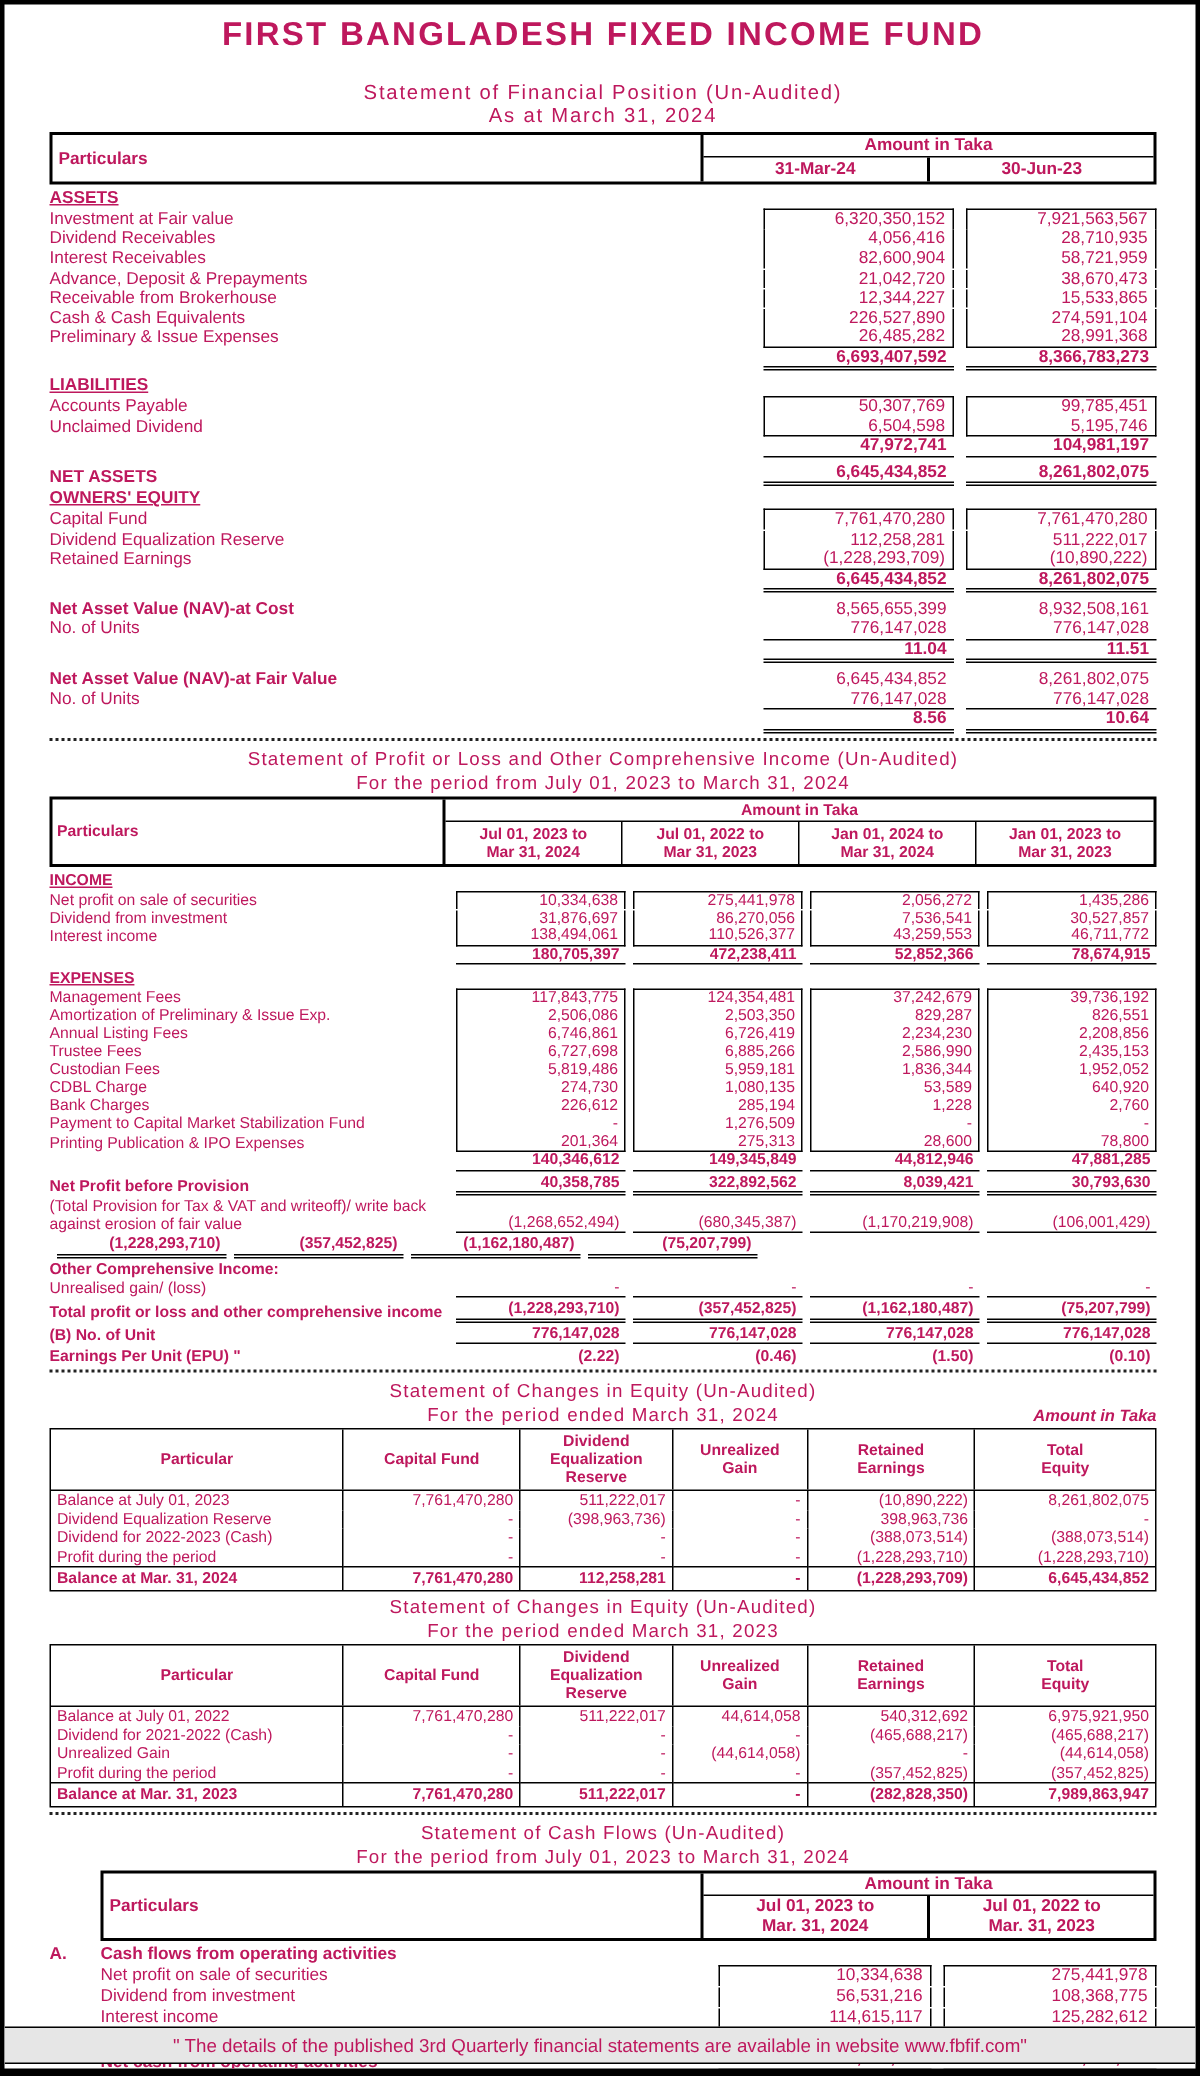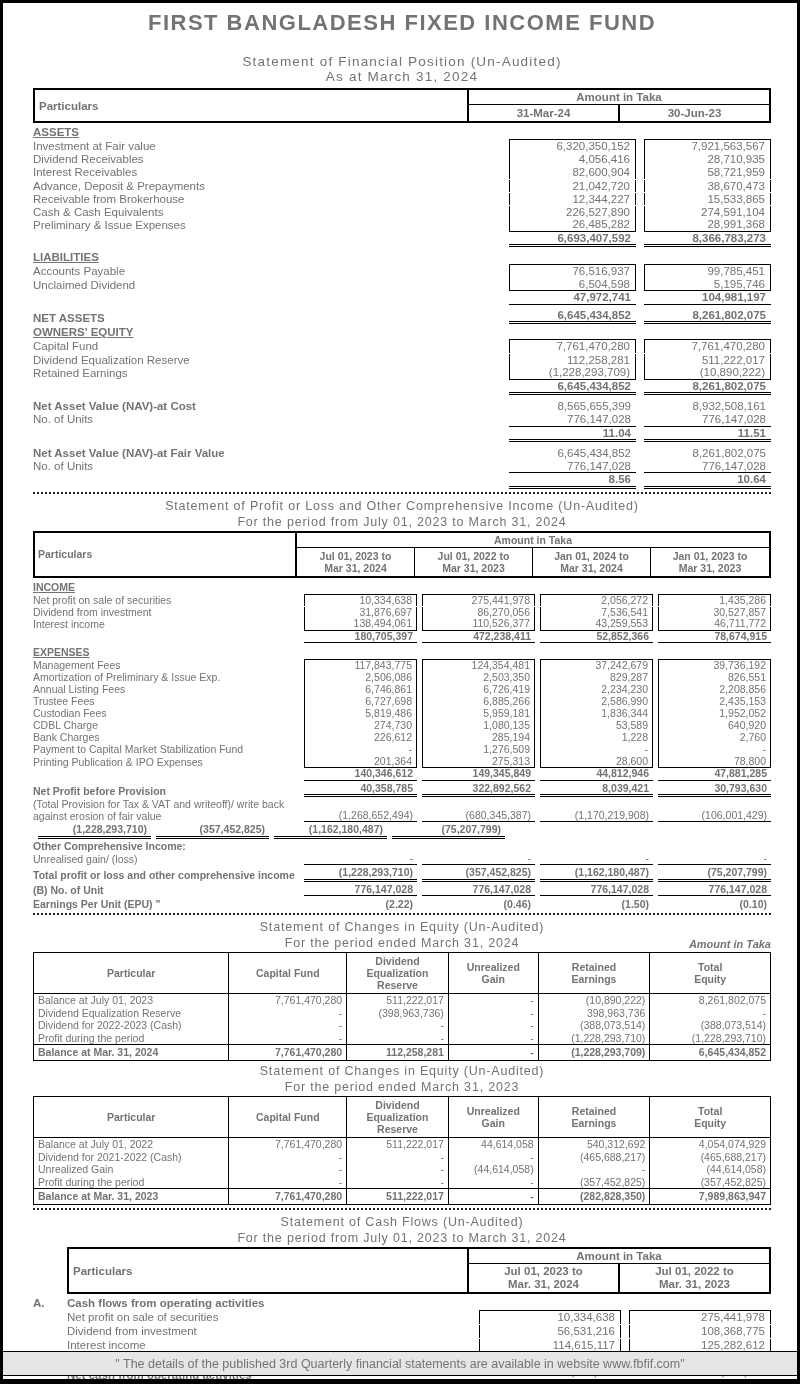--- a/index.html
+++ b/index.html
@@ -1,18 +1,18 @@
 <!DOCTYPE html>
 <html><head>
 <meta charset="utf-8">
 <style>
   html,body{margin:0;padding:0;background:#fff;}
   .page{position:relative;width:800px;height:1384px;box-sizing:border-box;
     border:3px solid #000;border-bottom:5px solid #000;overflow:hidden;
-    font-family:"Liberation Sans",sans-serif;color:#737373;background:#fff;
+    font-family:"Liberation Sans",sans-serif;color:#be185d;background:#fff;
     padding:4px 26px 0 30px;}
   
   .doc-title{text-align:center;font-weight:bold;font-size:22px;letter-spacing:1.5px;margin-top:3px;}
   .doc-sub{text-align:center;font-size:13.5px;letter-spacing:1.2px;margin-top:18px;}
   .doc-asat{text-align:center;font-size:13.5px;letter-spacing:1.2px;}
   .sec-title{text-align:center;font-size:12.5px;letter-spacing:.8px;margin-top:2px;}
   
   .row{display:flex;align-items:flex-end;}
   .rl{flex:1;}
   .b{font-weight:bold;}
@@ -144,21 +144,21 @@
     <div class="row">
       <div class="rl"></div>
       <div class="bv b ldb">6,693,407,592</div>
       <div class="bv b ldb">8,366,783,273</div>
     </div>
 
     <div class="shead mt4">LIABILITIES</div>
     <div class="grp">
         <div class="row">
         <div class="rl">Accounts Payable</div>
-        <div class="bv">76,516,937</div>
+        <div class="bv">50,307,769</div>
         <div class="bv">99,785,451</div>
       </div>
         <div class="row">
         <div class="rl">Unclaimed Dividend</div>
         <div class="bv">6,504,598</div>
         <div class="bv">5,195,746</div>
       </div>
       </div>
     <div class="row">
       <div class="rl"></div>
@@ -499,21 +499,21 @@
         <div class="hcell ec5 pre">Total
 Equity</div>
       </div>
       <div>
           <div class="brow">
           <div class="ecell ec0 left">Balance at July 01, 2022</div>
           <div class="ecell ec1">7,761,470,280</div>
           <div class="ecell ec2">511,222,017</div>
           <div class="ecell ec3">44,614,058</div>
           <div class="ecell ec4">540,312,692</div>
-          <div class="ecell ec5">4,054,074,929</div>
+          <div class="ecell ec5">6,975,921,950</div>
         </div>
           <div class="brow">
           <div class="ecell ec0 left">Dividend for 2021-2022 (Cash)</div>
           <div class="ecell ec1">-</div>
           <div class="ecell ec2">-</div>
           <div class="ecell ec3">-</div>
           <div class="ecell ec4">(465,688,217)</div>
           <div class="ecell ec5">(465,688,217)</div>
         </div>
           <div class="brow">

